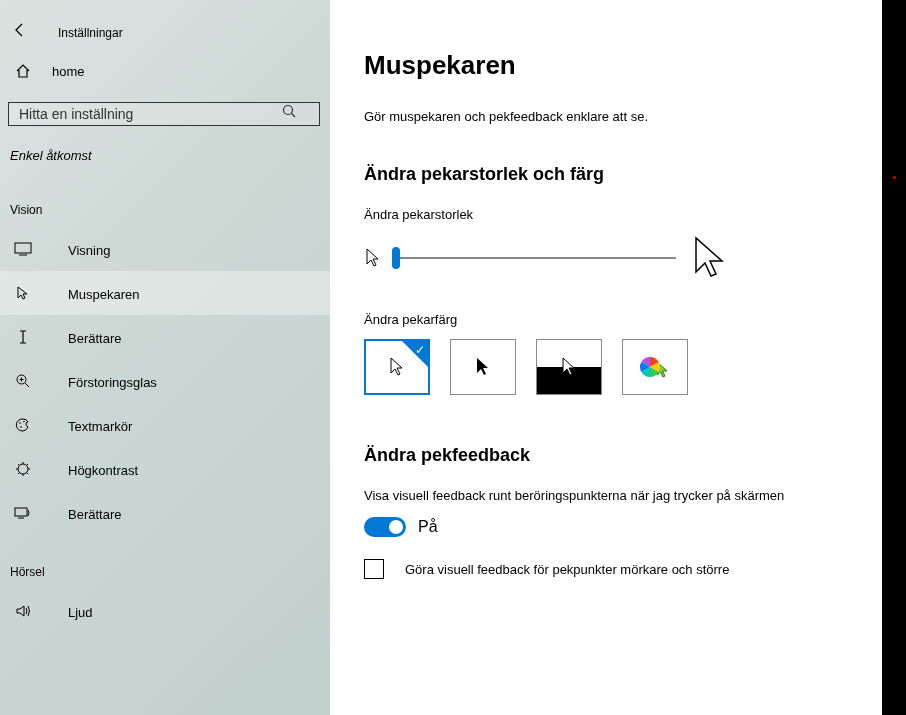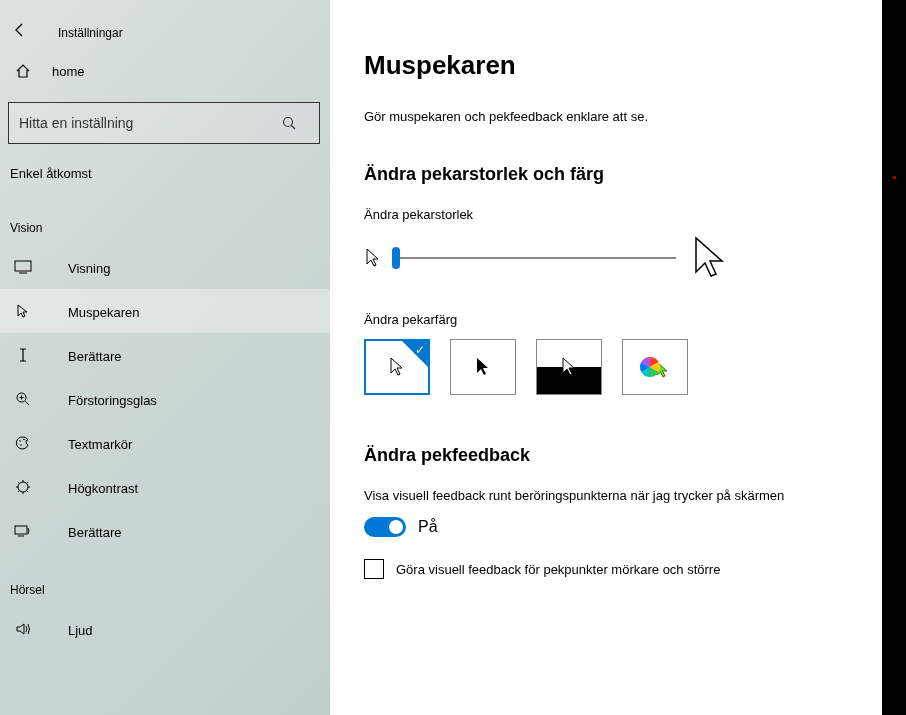--- a/index.html
+++ b/index.html
@@ -20,30 +20,30 @@
 .back-btn { width:20px; height:20px; display:flex; align-items:center; justify-content:center; cursor:pointer;}
 .app-title { font-size:12px; }
 
 .home-row { display:flex; align-items:center; gap:20px; padding: 22px 0 22px 14px; cursor:pointer;}
 .home-row .lbl { font-size:13px; }
 
 .searchbox {
   margin: 0 10px 0 8px;
   border: 1px solid #333;
   background: rgba(255,255,255,0.15);
-  height: 42px;
-  display:flex; align-items:center;
+  height: 24px;
+  display:flex; 
   padding: 0 22px 0 10px;
 }
 .searchbox input {
   flex:1; border:none; background:transparent; outline:none; font-size:14px; color:#333;
 }
 .searchbox input::placeholder{color:#333;}
 
-.section-label { font-size:13px; padding: 22px 6px 10px 10px; }
+.section-label { font-size:13px; padding: 22px 6px 10px 10px; font-style: italic; }
 
 .cat-label { font-size:12px; padding: 30px 0 10px 10px; }
 
 .nav-item {
   display:flex; align-items:flex-end; gap:36px;
   padding: 13px 12px 13px 14px;
   font-size:13px;
   cursor:pointer;
 }
 .nav-item.selected { background: rgba(255,255,255,0.35); }
@@ -88,21 +88,21 @@
 .toggle-row { display:flex; align-items:center; gap:12px; margin:14px 0 22px 0;}
 .toggle {
   width:42px; height:20px; border-radius:10px; background:#0078d4; position:relative; cursor:pointer;
 }
 .toggle .knob {
   position:absolute; right:3px; top:3px; width:14px; height:14px; border-radius:50%; background:#fff;
 }
 .toggle-label { font-size:16px; }
 
 
-.check-row { display:flex; align-items:center; gap:12px; }
+.check-row { display:flex; align-items:center; gap:21px; }
 .checkbox { width:20px; height:20px; border:1px solid #000; cursor:pointer;}
 .check-row .lbl { font-size:13px; }
 
 svg { display:block; }
 </style>
 </head>
 <body>
 
 <div class="sidebar">
 

